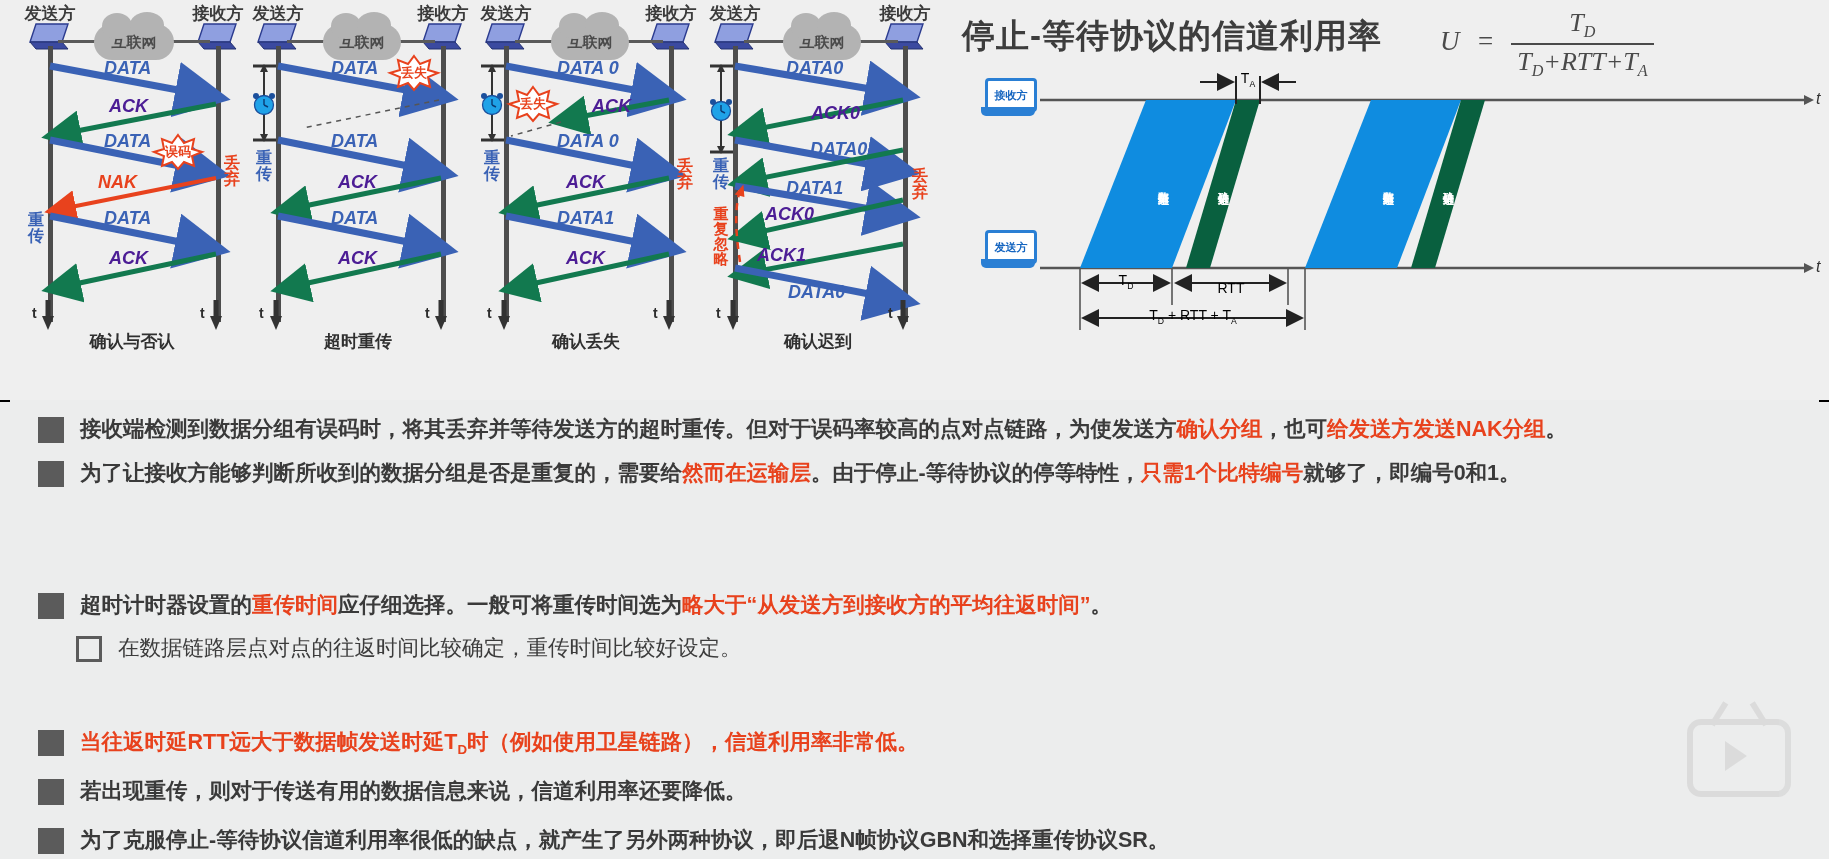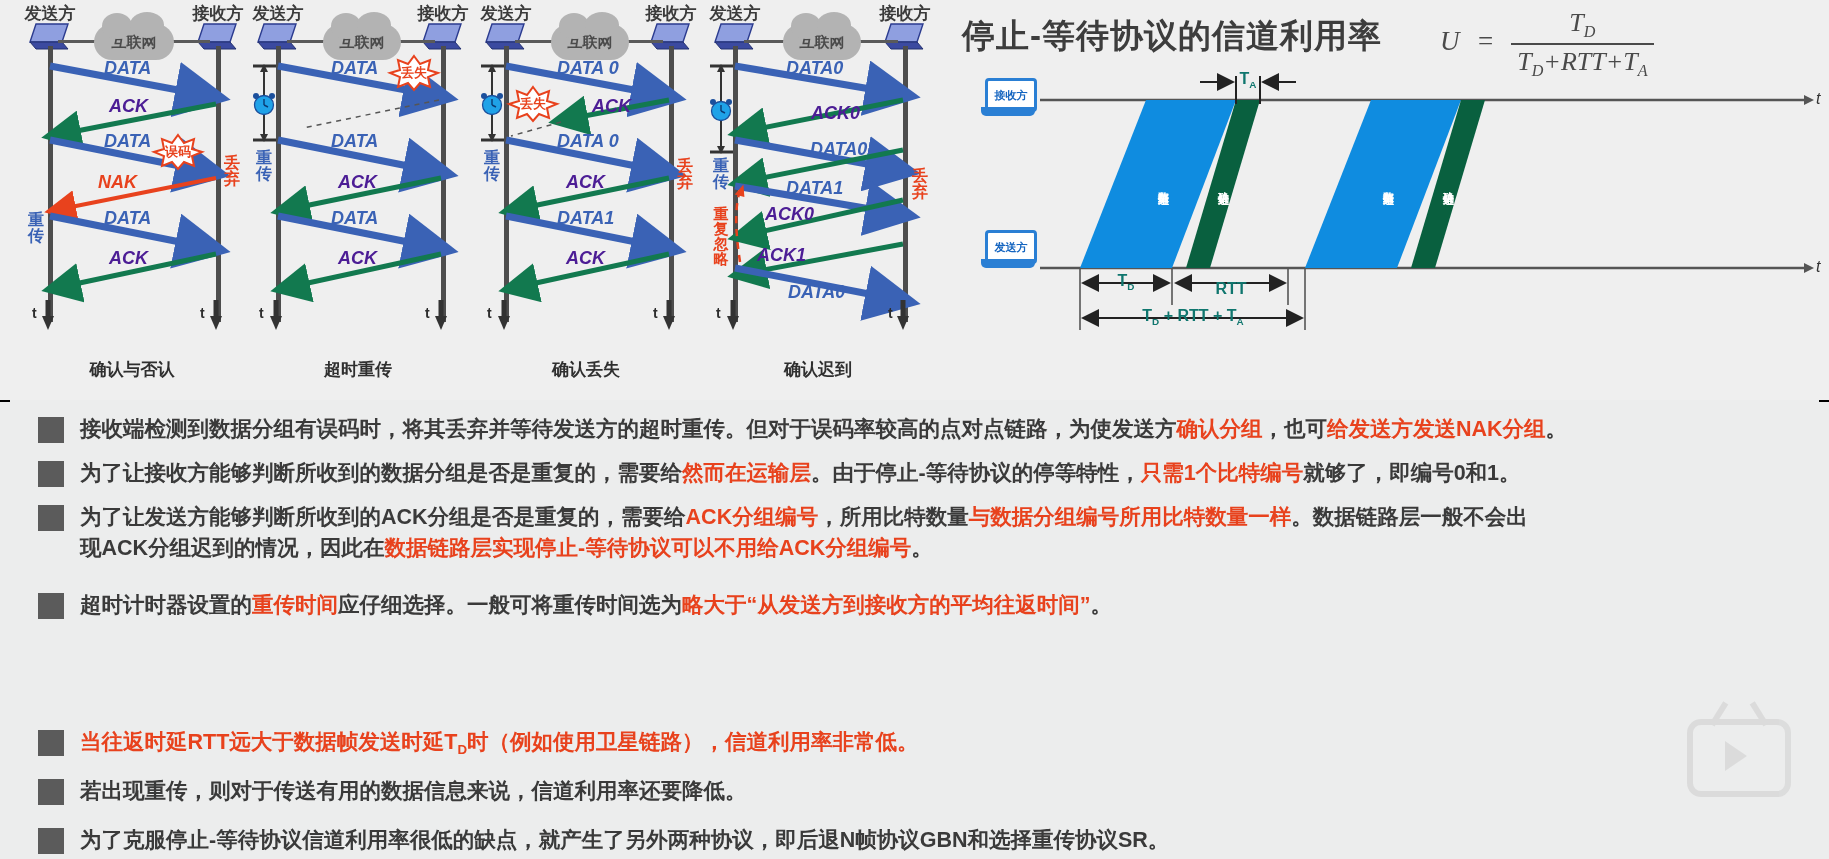--- a/index.html
+++ b/index.html
@@ -22,40 +22,40 @@
   .cloud:before,.cloud:after{content:"";position:absolute;background:#b3b3b3;border-radius:50%;}
   .cloud:before{width:30px;height:26px;left:8px;top:-11px;}
   .cloud:after{width:34px;height:26px;right:10px;top:-12px;}
   .wire{position:absolute;height:3px;background:#5a5a5a;top:40px;}
   .arrowText{position:absolute;font-size:18px;font-weight:bold;font-style:italic;white-space:nowrap;}
   .blueTxt{color:#3a62b5;}
   .greenTxt{color:#4c1d95;margin-left:13px;}
   .redTxt{color:#e8421d;}
   .vlabel{position:absolute;font-size:16px;font-weight:bold;line-height:1.0;width:16px;text-align:center;white-space:normal;word-break:break-all;}
   .tlabel{position:absolute;font-size:14px;color:#2d2d2d;font-weight:bold;}
-  .caption{position:absolute;top:330px;font-size:17px;font-weight:bold;color:#2f2f2f;transform:translateX(-50%);white-space:nowrap;margin-top:28px;}
+  .caption{position:absolute;top:330px;font-size:17px;font-weight:bold;color:#2f2f2f;transform:translateX(-50%);white-space:nowrap;}
   .burst{position:absolute;width:48px;height:34px;transform:translateX(-50%) translateY(-50%);}
   .burst span{position:absolute;left:0;top:0;width:48px;height:34px;display:flex;align-items:center;justify-content:center;
     color:#e8421d;font-size:13px;font-weight:bold;z-index:2;}
   .clock{position:absolute;width:24px;height:24px;transform:translateX(-50%);}
   svg{display:block;overflow:visible;}
 
   
   .title-zh{position:absolute;font-size:33px;font-weight:bold;color:#3d3d3d;letter-spacing:1px;white-space:nowrap;}
   .formula{position:absolute;color:#4a4a4a;font-family:"Liberation Serif","DejaVu Serif",serif;font-style:italic;}
   .frac{display:inline-block;vertical-align:middle;text-align:center;}
   .frac .num{display:block;padding:0 6px 2px 6px;font-size:26px;}
   .frac .den{display:block;border-top:2px solid #4a4a4a;padding:2px 6px 0 6px;font-size:26px;}
   sub{font-size:.62em;}
   .minilap{position:absolute;width:54px;height:40px;transform:translate(-50%,-50%);}
   .minilap .scr{position:absolute;left:4px;top:0;width:46px;height:28px;border:3px solid #2a7fd4;border-radius:4px;background:#fff;
     display:flex;align-items:center;justify-content:center;}
   .minilap .scr b{font-size:11px;color:#1565c0;font-weight:bold;}
   .minilap .base{position:absolute;left:0;top:29px;width:54px;height:9px;background:#2a7fd4;border-radius:0 0 5px 5px;}
-  .dimlbl{position:absolute;font-size:16px;font-weight:bold;color:#0f766e;transform:translateX(-50%);white-space:nowrap;}
+  .dimlbl{position:absolute;font-size:14px;font-weight:normal;color:#000000;transform:translateX(-50%);white-space:nowrap;}
   .pkt-label{position:absolute;color:#fff;font-size:11px;font-weight:bold;writing-mode:vertical-rl;letter-spacing:1px;transform:translate(-50%,-50%) rotate(0deg);}
 
   
   .bullets{position:absolute;left:0;top:402px;width:1829px;height:457px;background:#eceded;}
   .brow{position:absolute;left:38px;display:flex;align-items:flex-start;}
   .bsq{width:26px;height:26px;background:#5b5b5b;flex:0 0 26px;margin-top:3px;}
   .bsq.hollow{background:transparent;border:3px solid #5b5b5b;box-sizing:border-box;}
   .btext{margin-left:16px;font-size:21.5px;line-height:1.45;color:#3a3a3a;font-weight:bold;}
   .btext .hl{color:#e8421d;}
   .indent{left:76px;}
@@ -435,27 +435,27 @@
 
   <div class="bullets">
     <div class="brow" id="b0" style="top:12px">
         <div class="bsq"></div>
         <div class="btext"><span>接收端检测到数据分组有误码时，将其丢弃并等待发送方的超时重传。但对于误码率较高的点对点链路，为使发送方</span><span class="hl">确认分组</span><span>，也可</span><span class="hl">给发送方发送NAK分组</span><span>。</span></div>
       </div>
     <div class="brow" id="b1" style="top:56px">
         <div class="bsq"></div>
         <div class="btext"><span>为了让接收方能够判断所收到的数据分组是否是重复的，需要给</span><span class="hl">然而在运输层</span><span>。由于停止-等待协议的停等特性，</span><span class="hl">只需1个比特编号</span><span>就够了，即编号0和1。</span></div>
       </div>
-    <div class="brow" id="b2" style="top:100px;width:1500px">
-        <div class="bsq"></div>
-        <div class="btext"><span>为了让发送方能够判断所收到的ACK分组是否是重复的，需要给</span><span class="hl">ACK分组编号</span><span>，所用比特数量</span><span class="hl">与数据分组编号所用比特数量一样</span><span>。数据链路层一般不会出现ACK分组迟到的情况，因此在</span><span class="hl">数据链路层实现停止-等待协议可以不用给ACK分组编号</span><span>。</span></div>
-      </div>
     <div class="brow" id="b3" style="top:188px">
         <div class="bsq"></div>
         <div class="btext"><span>超时计时器设置的</span><span class="hl">重传时间</span><span>应仔细选择。一般可将重传时间选为</span><span class="hl">略大于“从发送方到接收方的平均往返时间”</span><span>。</span></div>
+      </div>
+    <div class="brow indent" id="b4" style="top:231px">
+        <div class="bsq hollow"></div>
+        <div class="btext"><span>在数据链路层点对点的往返时间比较确定，重传时间比较好设定。</span></div>
       </div>
     <div class="brow" id="b7" style="top:374px">
         <div class="bsq"></div>
         <div class="btext"><span>若出现重传，则对于传送有用的数据信息来说，信道利用率还要降低。</span></div>
       </div>
     <div class="brow allred" id="b6" style="top:325px">
         <div class="bsq"></div>
         <div class="btext"><span class="hl">当往返时延RTT远大于数据帧发送时延T</span><sub class="hl">D</sub><span class="hl">时（例如使用卫星链路），信道利用率非常低。</span></div>
       </div>
     <div class="brow" id="b8" style="top:423px">

